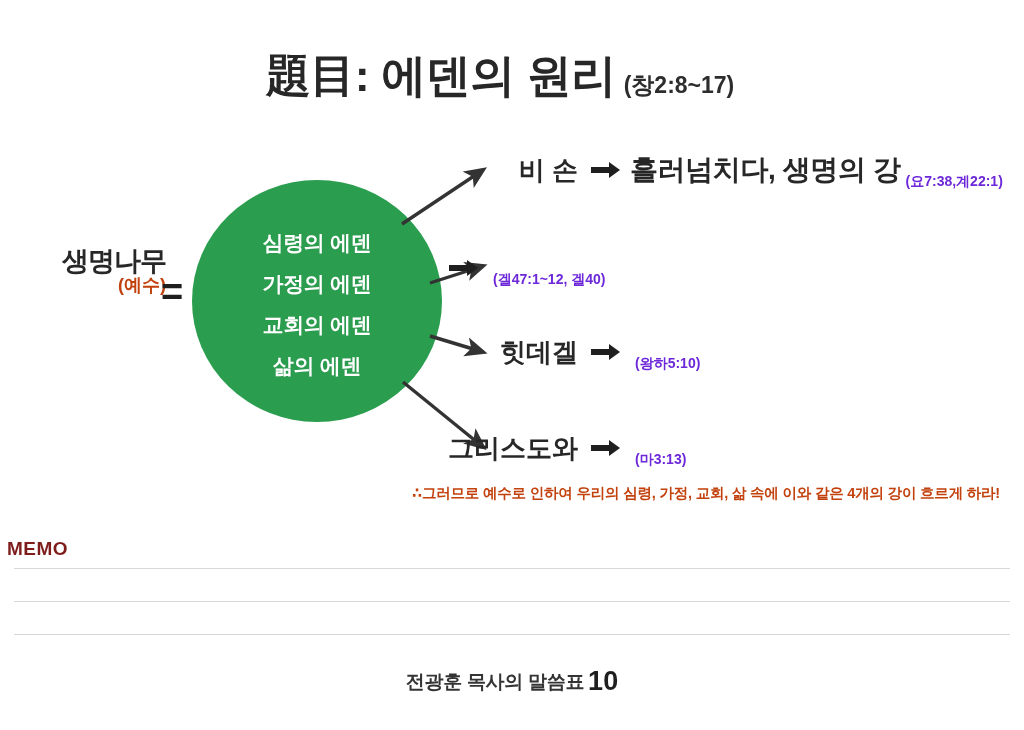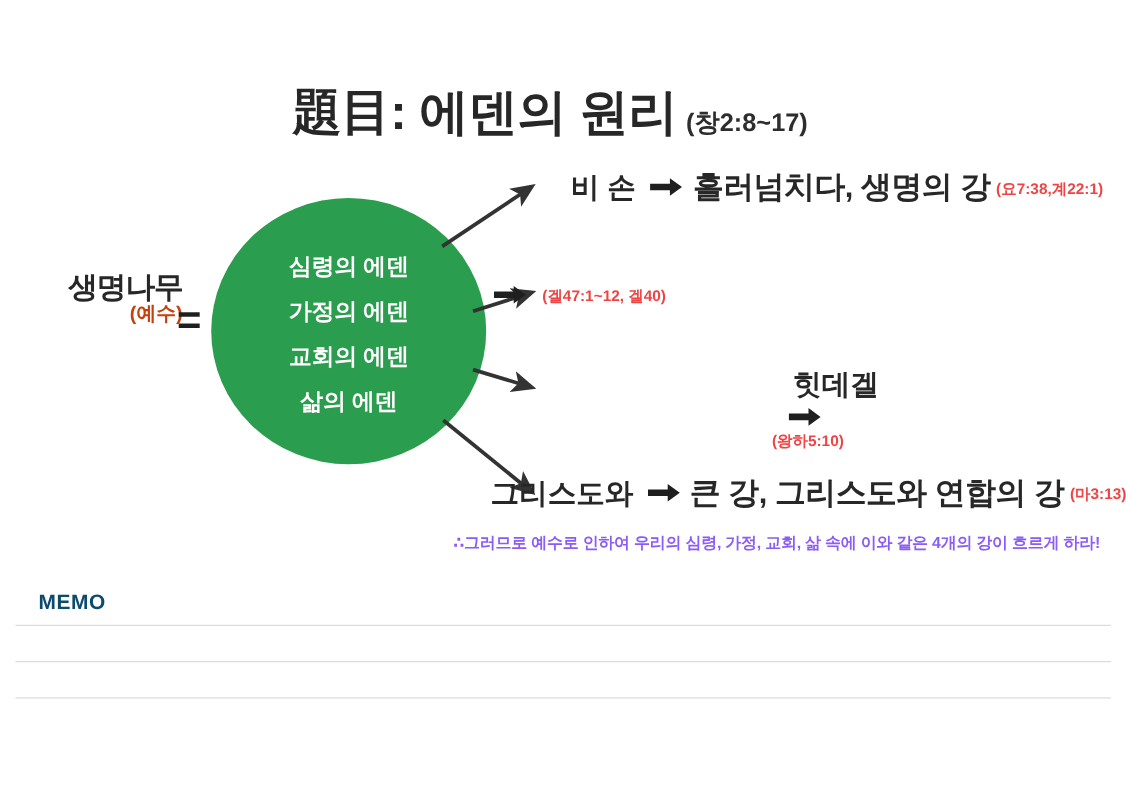--- a/index.html
+++ b/index.html
@@ -21,21 +21,20 @@
   }
 
   
   .title-row {
     position: absolute;
     left: 0;
     top: 46px;
     width: 1000px;
     text-align: center;
     white-space: nowrap;
-    margin-top: 26px;
   }
   .title-main {
     font-size: 45px;
     font-weight: bold;
     letter-spacing: -0.5px;
     color: #272727;
     vertical-align: baseline;
   }
   .title-ref {
     font-size: 23px;
@@ -148,53 +147,53 @@
   .branch-arrow svg { display: inline-block; vertical-align: middle; }
   .branch-desc {
     font-size: 28px;
     font-weight: bold;
     color: #272727;
     letter-spacing: -0.4px;
   }
   .branch-ref {
     font-size: 14px;
     font-weight: bold;
-    color: #ef4444;
+    color: #6d28d9;
     margin-left: 5px;
     position: relative;
-    top: 2px;
+    top: 12px;
   }
 
   .b1 { top: 150px; }
   .b2 { top: 248px; }
-  .b3 { top: 332px; flex-direction: column; }
+  .b3 { top: 332px; }
   .b4 { top: 428px; }
 
   
   .conclusion {
     position: absolute;
     left: 0;
     top: 484px;
     width: 1000px;
     text-align: right;
     font-size: 14.5px;
     font-weight: bold;
-    color: #8b5cf6;
+    color: #c2410c;
     letter-spacing: -0.2px;
     white-space: nowrap;
   }
 
   
   .memo-label {
     position: absolute;
-    left: 35px;
+    left: 7px;
     top: 538px;
     font-size: 19px;
     font-weight: bold;
-    color: #0c4a6e;
+    color: #7f1d1d;
     letter-spacing: 0.5px;
   }
   .memo-line {
     position: absolute;
     left: 14px;
     width: 996px;
     height: 1px;
     background: #d8d8d8;
   }
   .ml1 { top: 568px; }
@@ -289,25 +288,27 @@
     <span class="branch-ref">(왕하5:10)</span>
   </div>
 
   <div class="branch b4">
     <span class="branch-name">그리스도와</span>
     <span class="branch-arrow">
       <svg width="30" height="18" viewBox="0 0 30 18">
           <path d="M0,6 L18,6 L18,1 L29,9 L18,17 L18,12 L0,12 Z" fill="#1f1f1f"></path>
         </svg>
     </span>
-    <span class="branch-desc">큰 강, 그리스도와 연합의 강</span>
     <span class="branch-ref">(마3:13)</span>
   </div>
 
   <div class="conclusion">∴그러므로 예수로 인하여 우리의 심령, 가정, 교회, 삶 속에 이와 같은 4개의 강이 흐르게 하라!</div>
 
   <div class="memo-label">MEMO</div>
   <div class="memo-line ml1"></div>
   <div class="memo-line ml2"></div>
   <div class="memo-line ml3"></div>
 
+  <div class="footer">
+    <span class="footer-text">전광훈 목사의 말씀표</span><span class="footer-page">10</span>
+  </div>
 
 </div>
 
 </body></html>

